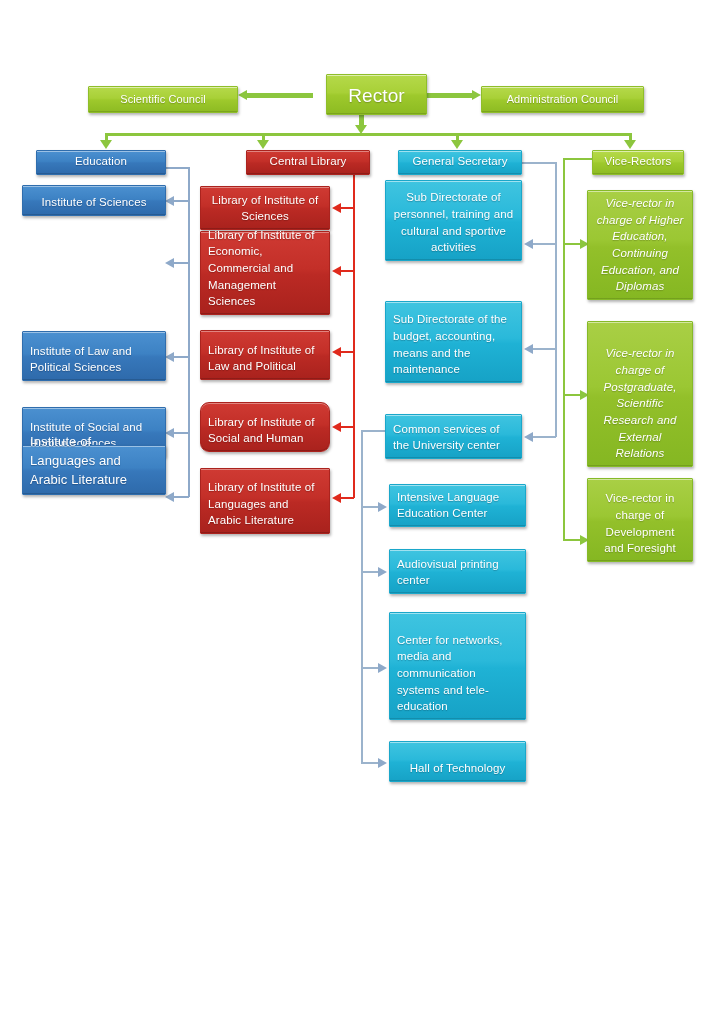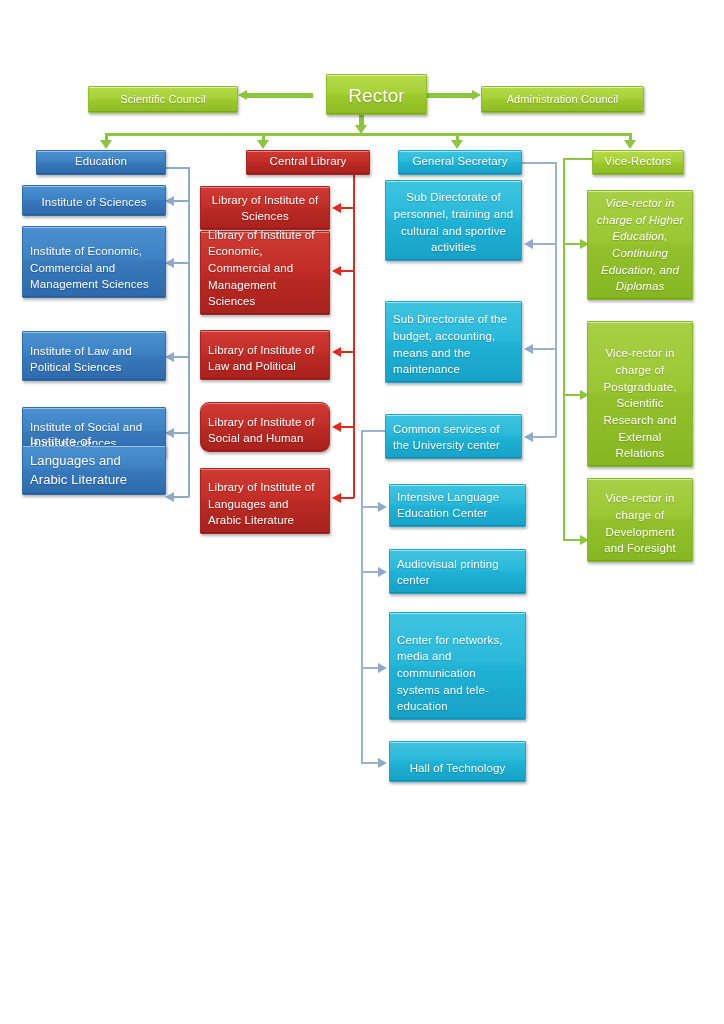--- a/index.html
+++ b/index.html
@@ -164,23 +164,20 @@
   <div class="arrow left a-blue-left" style="left:165px;top:492px;"></div>
 
   <div class="node g-blue" style="left:36px;top:150px;width:130px;height:25px;font-size:11.5px;">
     <span class="txt">Education</span>
   </div>
 
   <div class="node g-blue" style="left:22px;top:185px;width:144px;height:31px;font-size:11.5px;">
     <span class="txt">Institute of Sciences</span>
   </div>
 
-  <div class="node g-blue left" style="left:22px;top:226px;width:144px;height:72px;font-size:11.5px;">
-    <span class="txt">Institute of Economic, Commercial and Management Sciences</span>
-  </div>
 
   <div class="node g-blue left" style="left:22px;top:331px;width:144px;height:50px;font-size:11.5px;">
     <span class="txt">Institute of Law and Political Sciences</span>
   </div>
 
   <div class="node g-blue left" style="left:22px;top:407px;width:144px;height:50px;font-size:11.5px;">
     <span class="txt">Institute of Social and Human sciences</span>
   </div>
 
   <div class="node g-blue left" style="left:22px;top:445px;width:144px;height:50px;font-size:13px;">
@@ -301,21 +298,21 @@
   <div class="arrow right a-green-right" style="left:580px;top:535px;"></div>
 
   <div class="node g-green" style="left:592px;top:150px;width:92px;height:25px;font-size:11.5px;">
     <span class="txt">Vice-Rectors</span>
   </div>
 
   <div class="node g-green2" style="left:587px;top:190px;width:106px;height:110px;font-size:11.5px;font-style:italic;">
     <span class="txt">Vice-rector in charge of Higher Education, Continuing Education, and Diplomas</span>
   </div>
 
-  <div class="node g-green2" style="left:587px;top:321px;width:106px;height:146px;font-size:11.5px;">
+  <div class="node g-green2" style="left:587px;top:321px;width:106px;height:146px;font-size:11.5px;font-style:italic;">
     <span class="txt">Vice-rector in charge of Postgraduate, Scientific Research and External Relations</span>
   </div>
 
   <div class="node g-green2" style="left:587px;top:478px;width:106px;height:84px;font-size:11.5px;">
     <span class="txt">Vice-rector in charge of Development and Foresight</span>
   </div>
 
 </div>
 
 </body></html>

